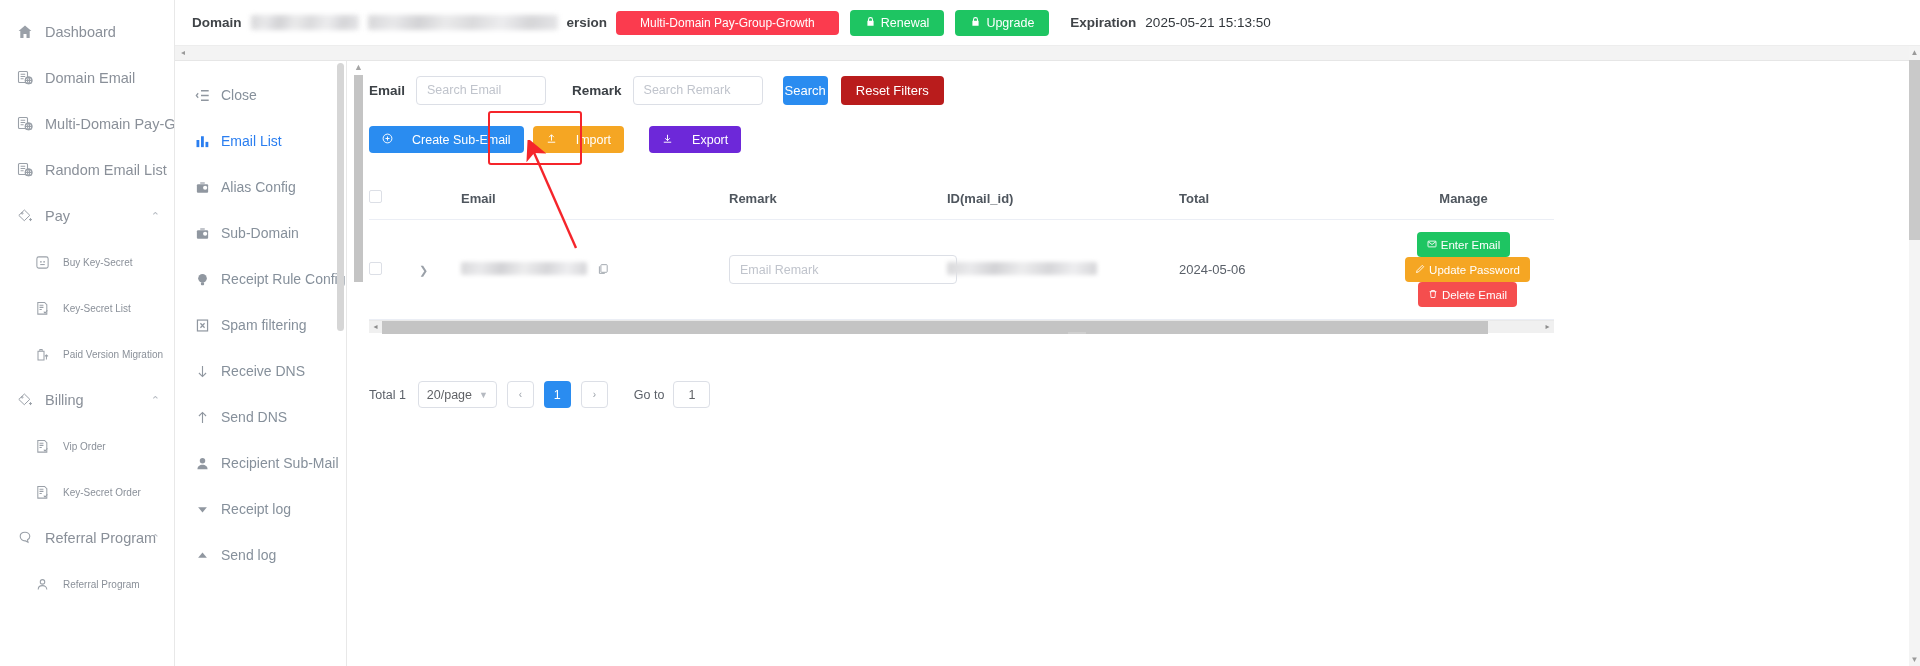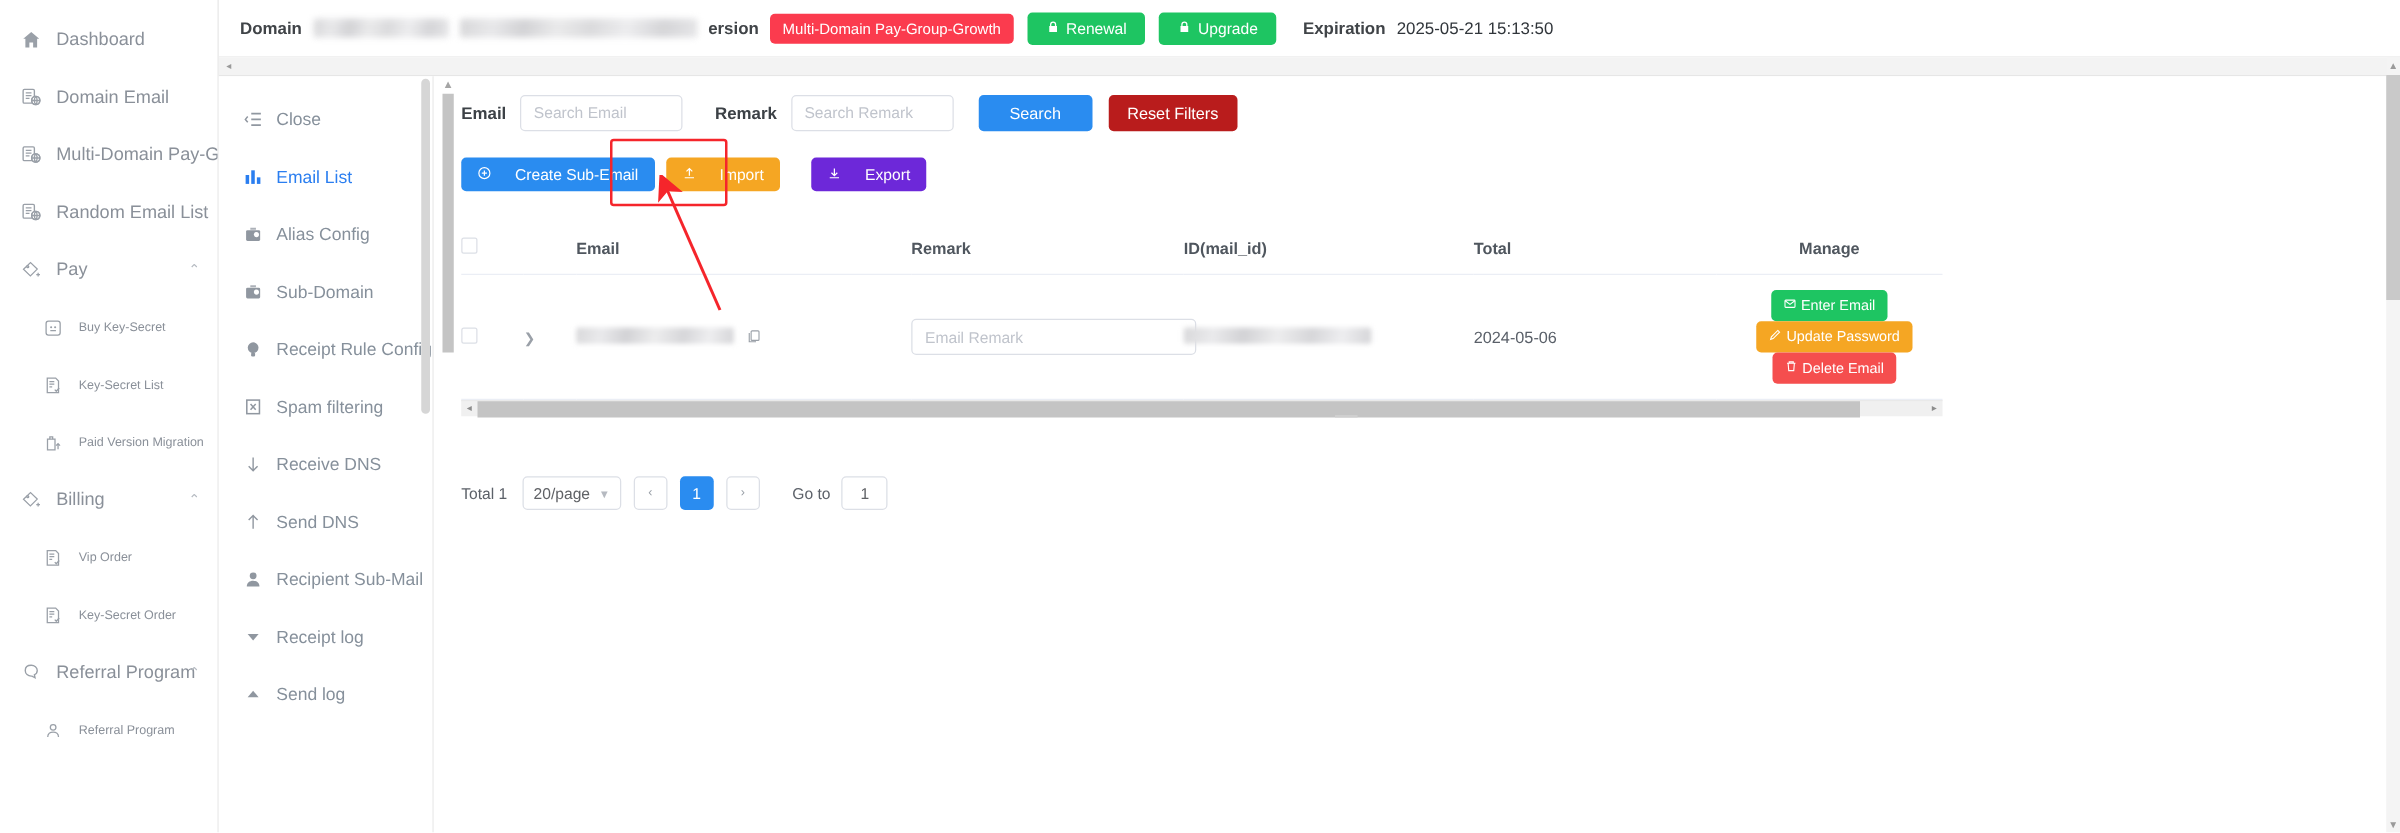--- a/index.html
+++ b/index.html
@@ -45,21 +45,21 @@
   .hdr-label { font-size: 13.5px; font-weight: bold; color: #404448; margin-right: 9px; white-space: nowrap; }
   .blur-chip {
     height: 15px; border-radius: 2px; margin-right: 9px;
     background: linear-gradient(100deg,#d4d4d6 0%,#e7e7e9 14%,#cfcfd2 27%,#e9e9ea 41%,#d8d8da 55%,#ececee 70%,#d2d2d5 85%,#e4e4e6 100%);
     filter: blur(2.6px); opacity: .93;
   }
   .chip-a { width: 108px; }
   .chip-b { width: 190px; }
   .tag-red {
     background: #fb3b4e; color: #fff; font-size: 12px; border-radius: 4px;
-    padding: 6px 10px; white-space: nowrap; font-weight: 500; line-height: 1;
+    padding: 6px 24px; white-space: nowrap; font-weight: 500; line-height: 1;
   }
   .btn-green {
     background: #1ec562; color: #fff; font-size: 12.5px; border: none; border-radius: 4px;
     padding: 0 15px; height: 26px; display: inline-flex; align-items: center;
     gap: 5px; cursor: pointer; white-space: nowrap; margin-left: 11px;
   }
   .exp-label { font-size: 13.5px; font-weight: bold; color: #404448; margin-left: 21px; white-space: nowrap; }
   .exp-val { font-size: 13.5px; color: #31363b; margin-left: 9px; white-space: nowrap; }
 
   
@@ -120,21 +120,21 @@
   .flt-label { font-size: 13.5px; font-weight: bold; color: #3c4146; margin-right: 11px; }
   .flt-input {
     width: 130px; height: 29px; border: 1px solid #dcdfe6; border-radius: 4px;
     padding: 0 10px; font-size: 12.5px; color: #606266;
     font-family: "Liberation Sans", sans-serif; outline: none; background: #fff;
   }
   .flt-input::placeholder { color: #c0c4cc; }
   .gap-lg { width: 26px; }
   .btn-blue {
     background: #2a8cf0; color: #fff; border: none; border-radius: 4px;
-    height: 29px; padding: 0 25px; font-size: 13px; cursor: pointer;
+    height: 29px; padding: 0 2px; font-size: 13px; cursor: pointer;
     font-family: "Liberation Sans", sans-serif;
   }
   .btn-red {
     background: #b91c1c; color: #fff; border: none; border-radius: 4px;
     height: 29px; padding: 0 15px; font-size: 13px; cursor: pointer;
     margin-left: 13px; font-family: "Liberation Sans", sans-serif;
   }
 
   
   .action-row { display: flex; align-items: center; margin-top: 20px; position: relative; }

